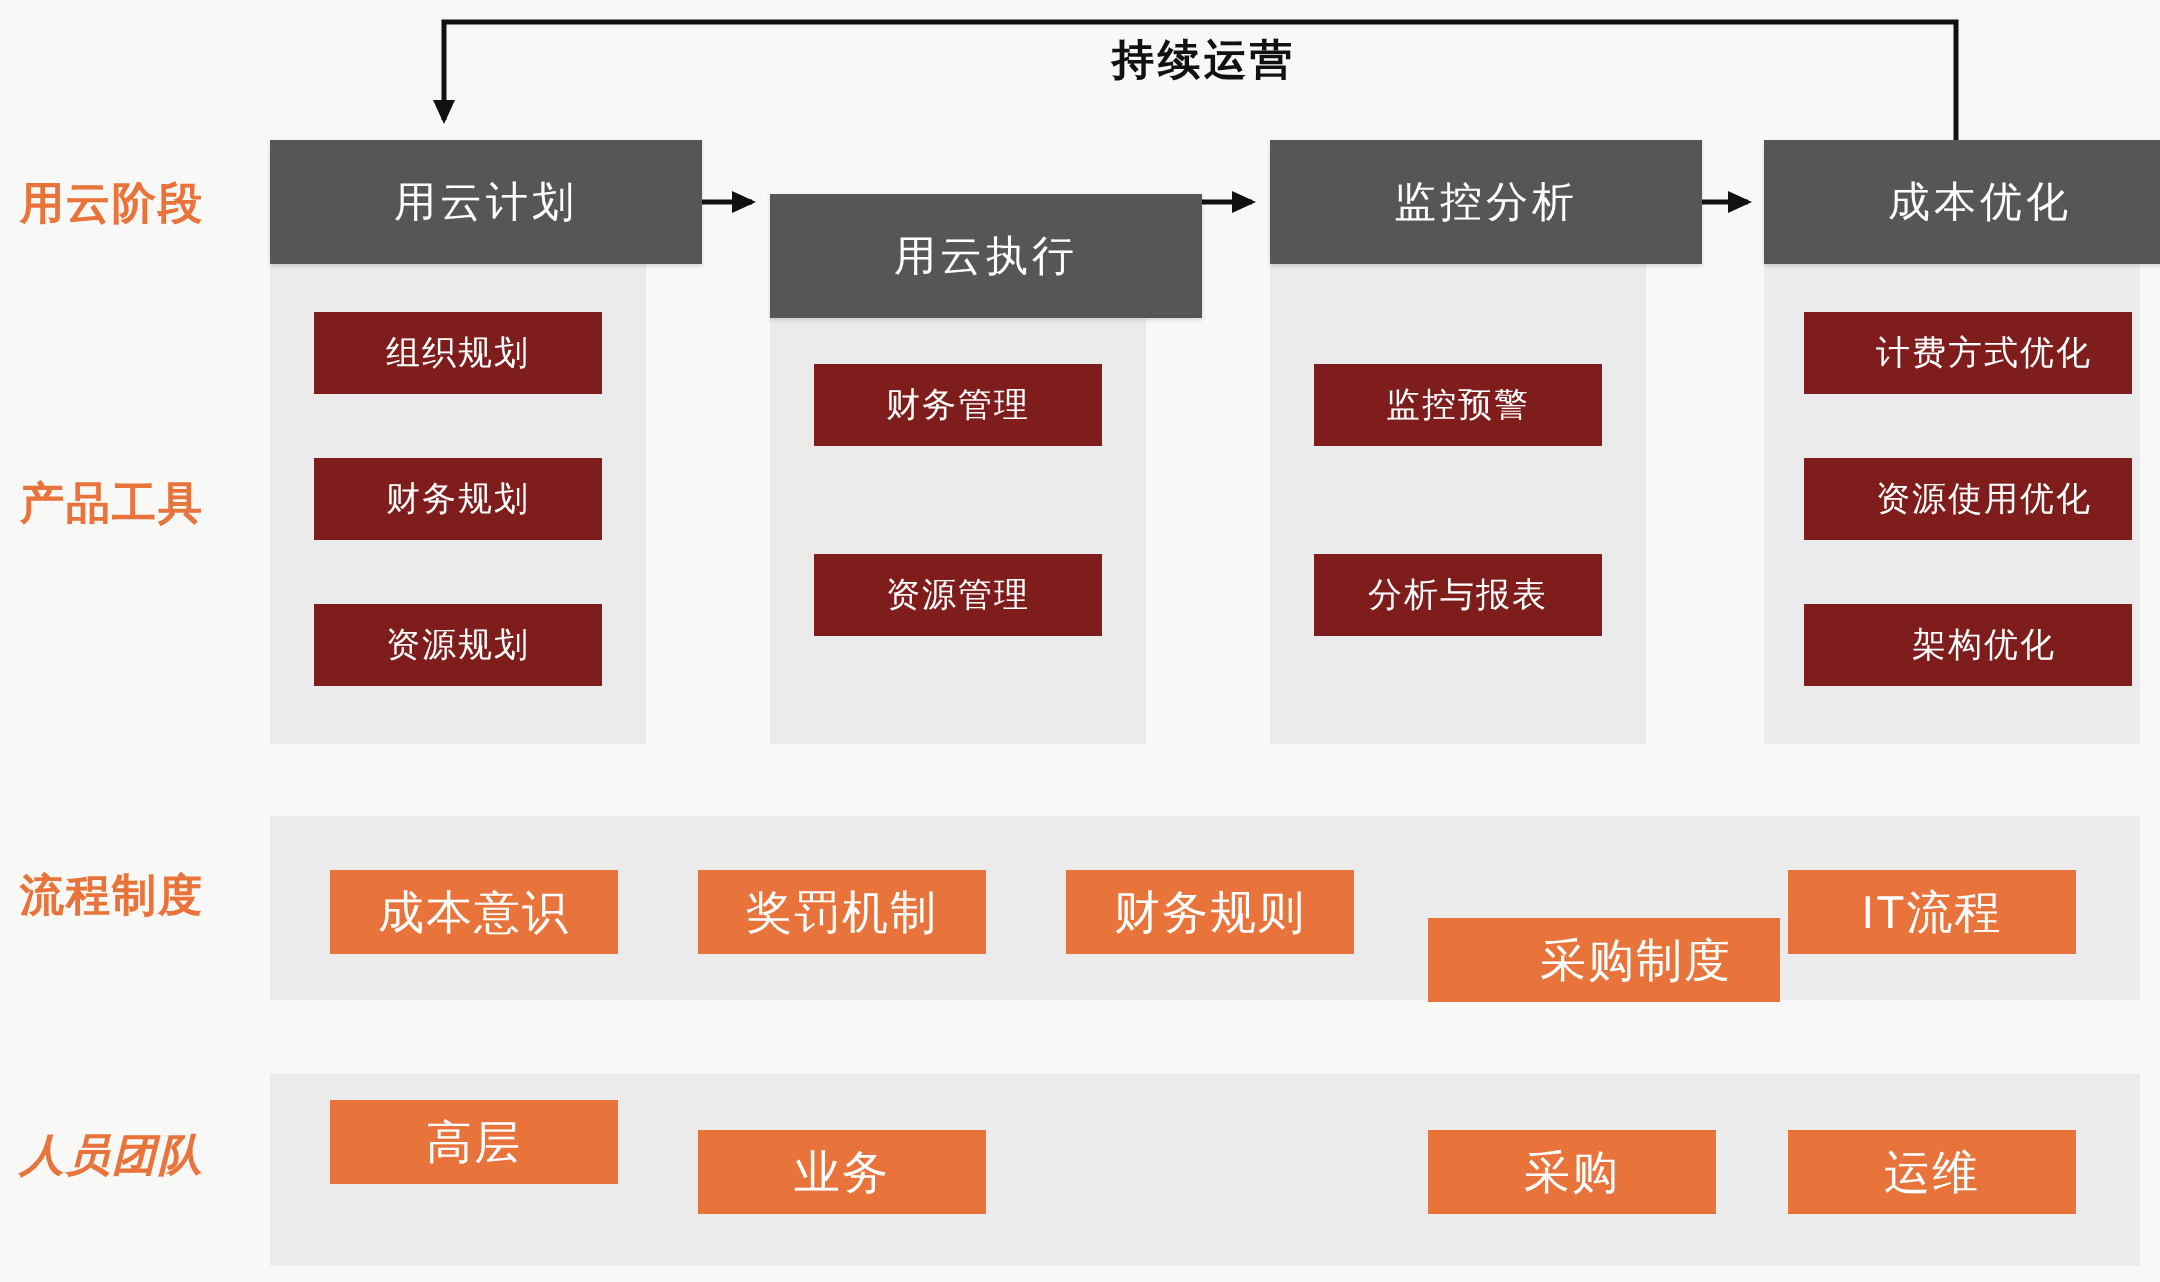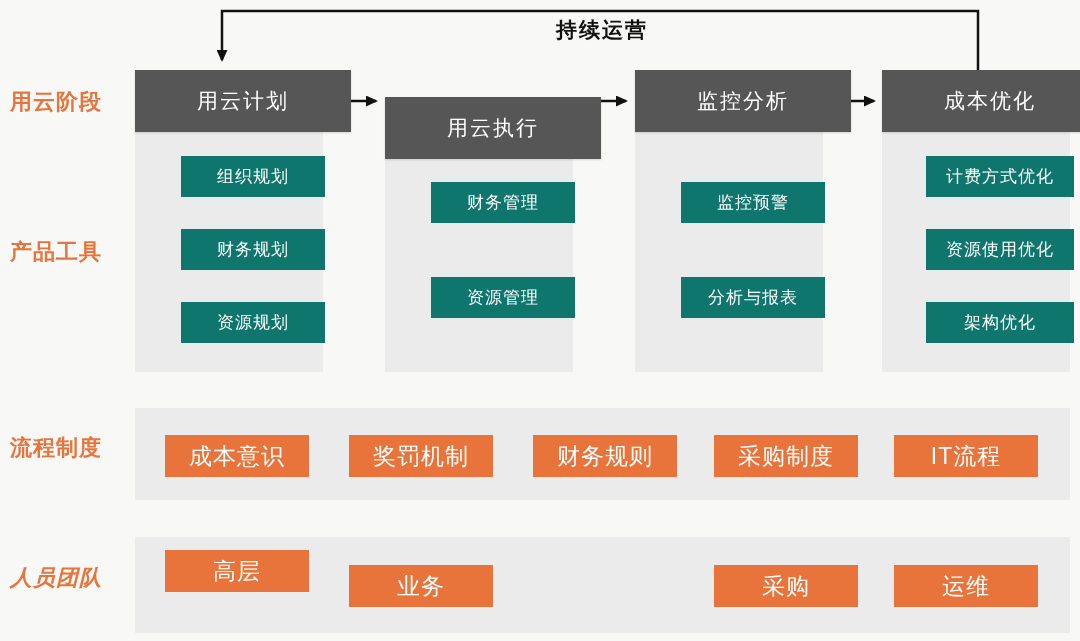--- a/index.html
+++ b/index.html
@@ -18,25 +18,25 @@
   }
   .stage-header {
     position:absolute; top:70px; height:62px; width:216px;
     background:#565656; color:#ffffff;
     display:flex; align-items:center; justify-content:center;
     font-size:21px; letter-spacing:2px;
     box-shadow:0 1px 2px rgba(0,0,0,0.15);
   }
   .tool-box {
     position:absolute; width:144px; height:41px;
-    background:#0f766e; color:#ffffff;
+    background:#7f1d1d; color:#ffffff;
     display:flex; align-items:center; justify-content:center;
-    font-size:17px; letter-spacing:1px;margin-left:24px;
+    font-size:17px; letter-spacing:1px;
   }
-  .tool-box.wide { width:148px; }
+  .tool-box.wide { width:148px;padding-left:16px; }
   .band {
     position:absolute; left:135px; width:935px; background:#ebebeb;
   }
   .band.process { top:408px; height:92px; }
   .band.team { top:537px; height:96px; }
   .band-box {
     position:absolute; width:144px; height:42px;
     background:#e8743b; color:#ffffff;
     display:flex; align-items:center; justify-content:center;
     font-size:23px; letter-spacing:1px;
@@ -104,21 +104,21 @@
   <div class="tool-box" style="left:657px; top:277px;">分析与报表</div>
 
   <div class="tool-box wide" style="left:902px; top:156px;">计费方式优化</div>
   <div class="tool-box wide" style="left:902px; top:229px;">资源使用优化</div>
   <div class="tool-box wide" style="left:902px; top:302px;">架构优化</div>
 
   <div class="band process"></div>
   <div class="band-box" style="left:165px; top:435px;">成本意识</div>
   <div class="band-box" style="left:349px; top:435px;">奖罚机制</div>
   <div class="band-box" style="left:533px; top:435px;">财务规则</div>
-  <div class="band-box" style="left:714px; top:435px;">采购制度</div>
+  <div class="band-box" style="left:714px; top:459px;padding-left:32px;">采购制度</div>
   <div class="band-box" style="left:894px; top:435px;">IT流程</div>
 
   <div class="band team"></div>
   <div class="band-box" style="left:165px; top:550px;">高层</div>
   <div class="band-box" style="left:349px; top:565px;">业务</div>
   <div class="band-box" style="left:714px; top:565px;">采购</div>
   <div class="band-box" style="left:894px; top:565px;">运维</div>
 
 </div>
 

